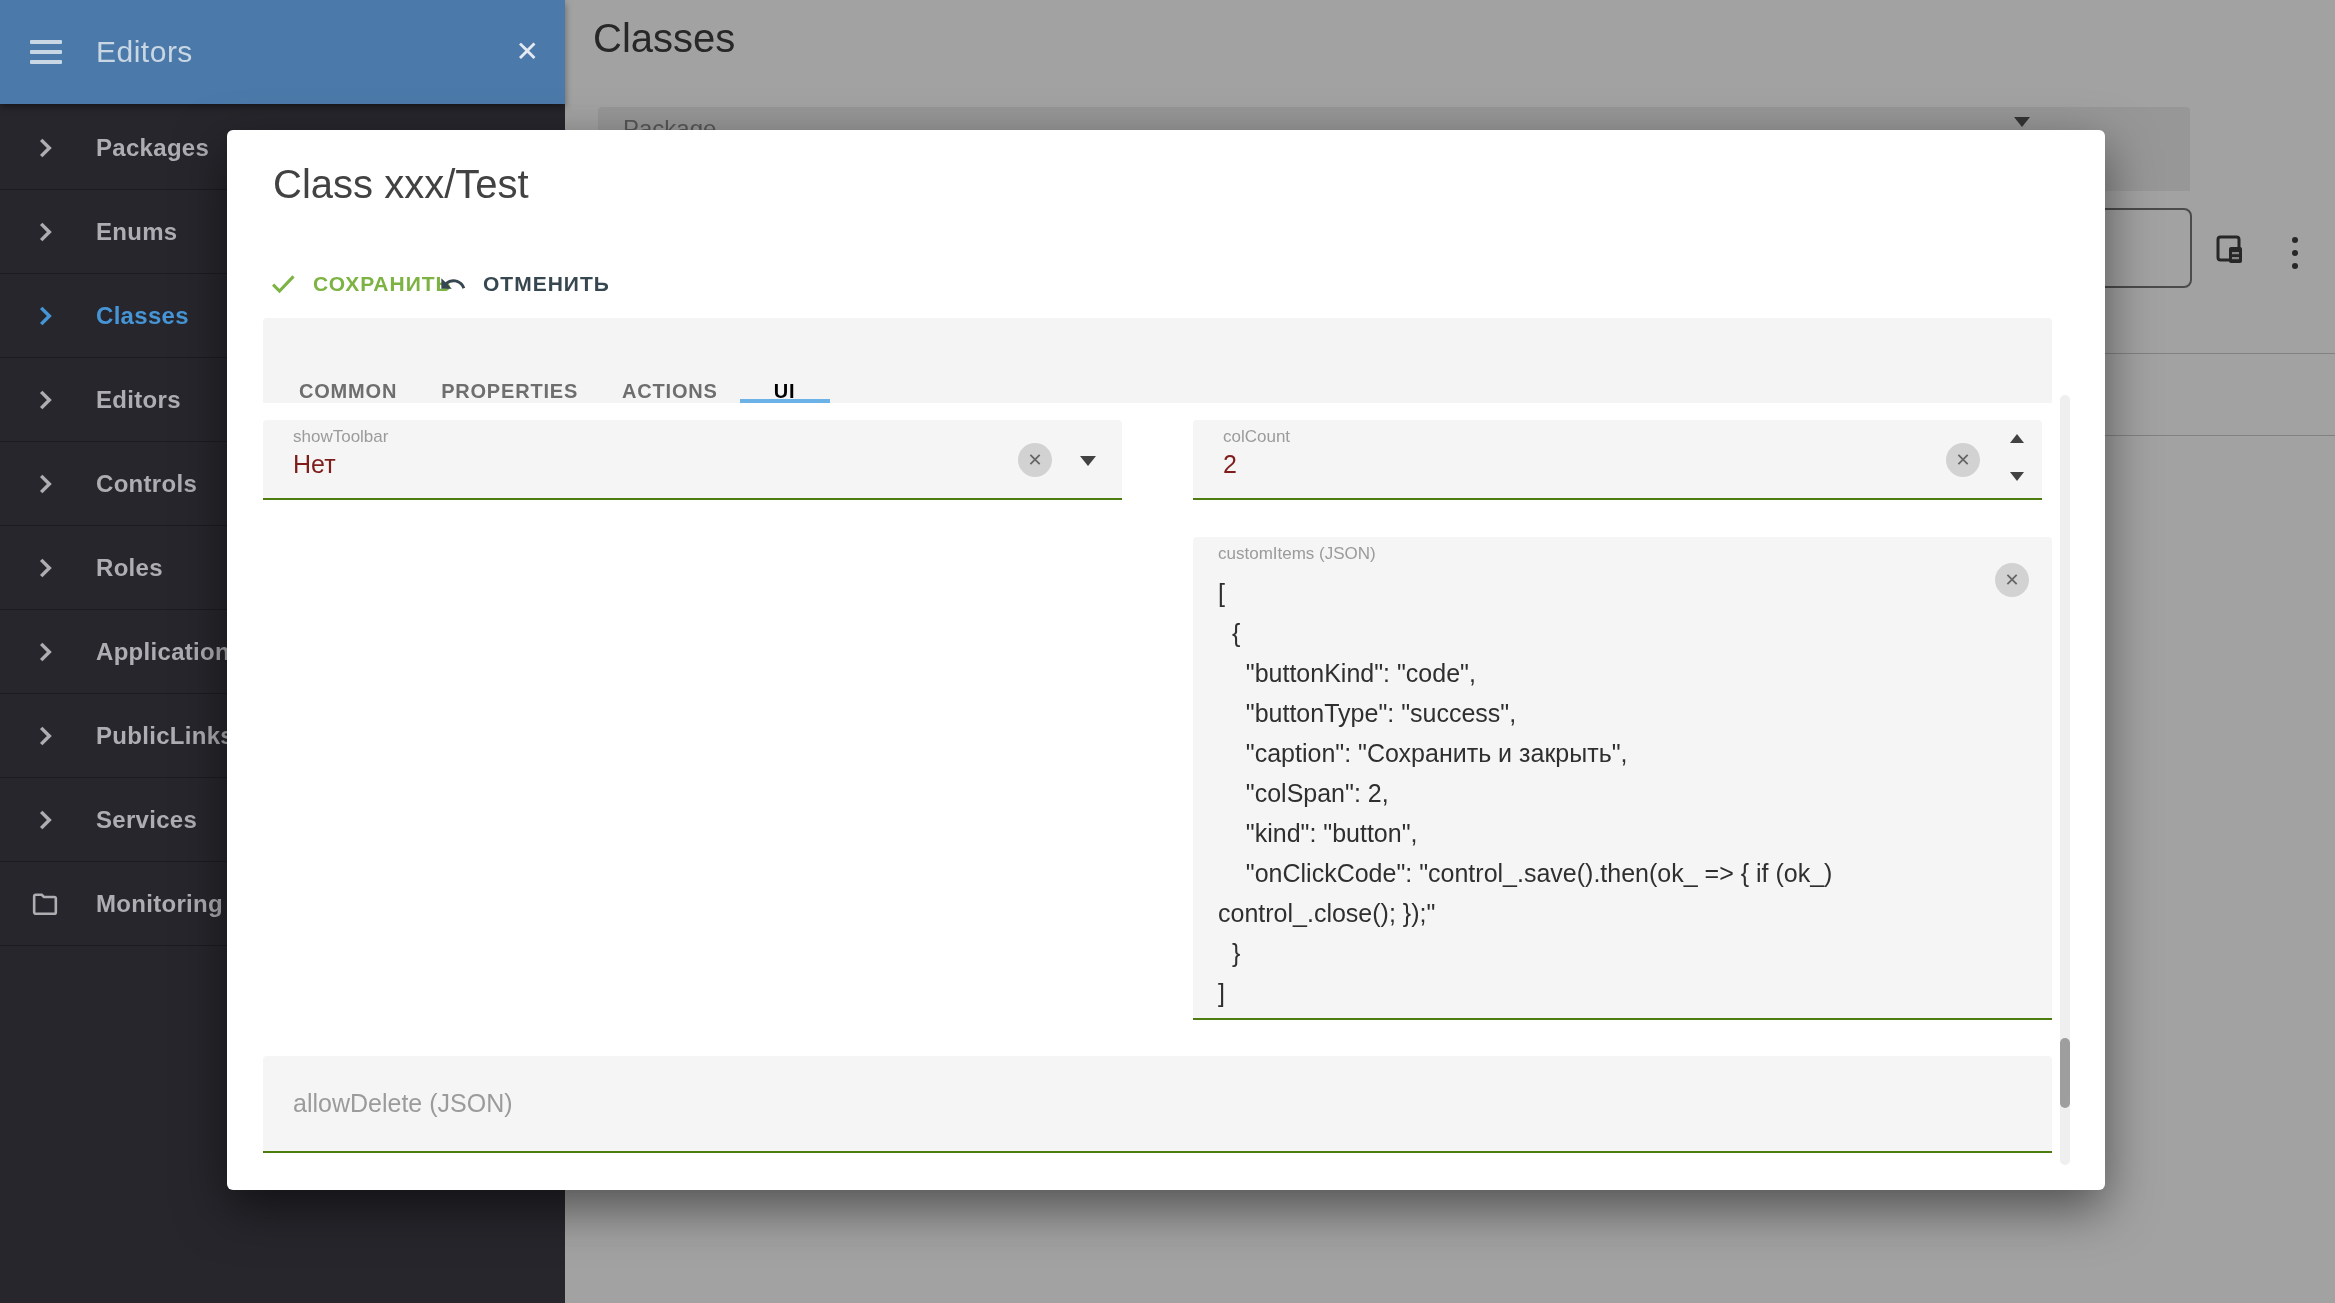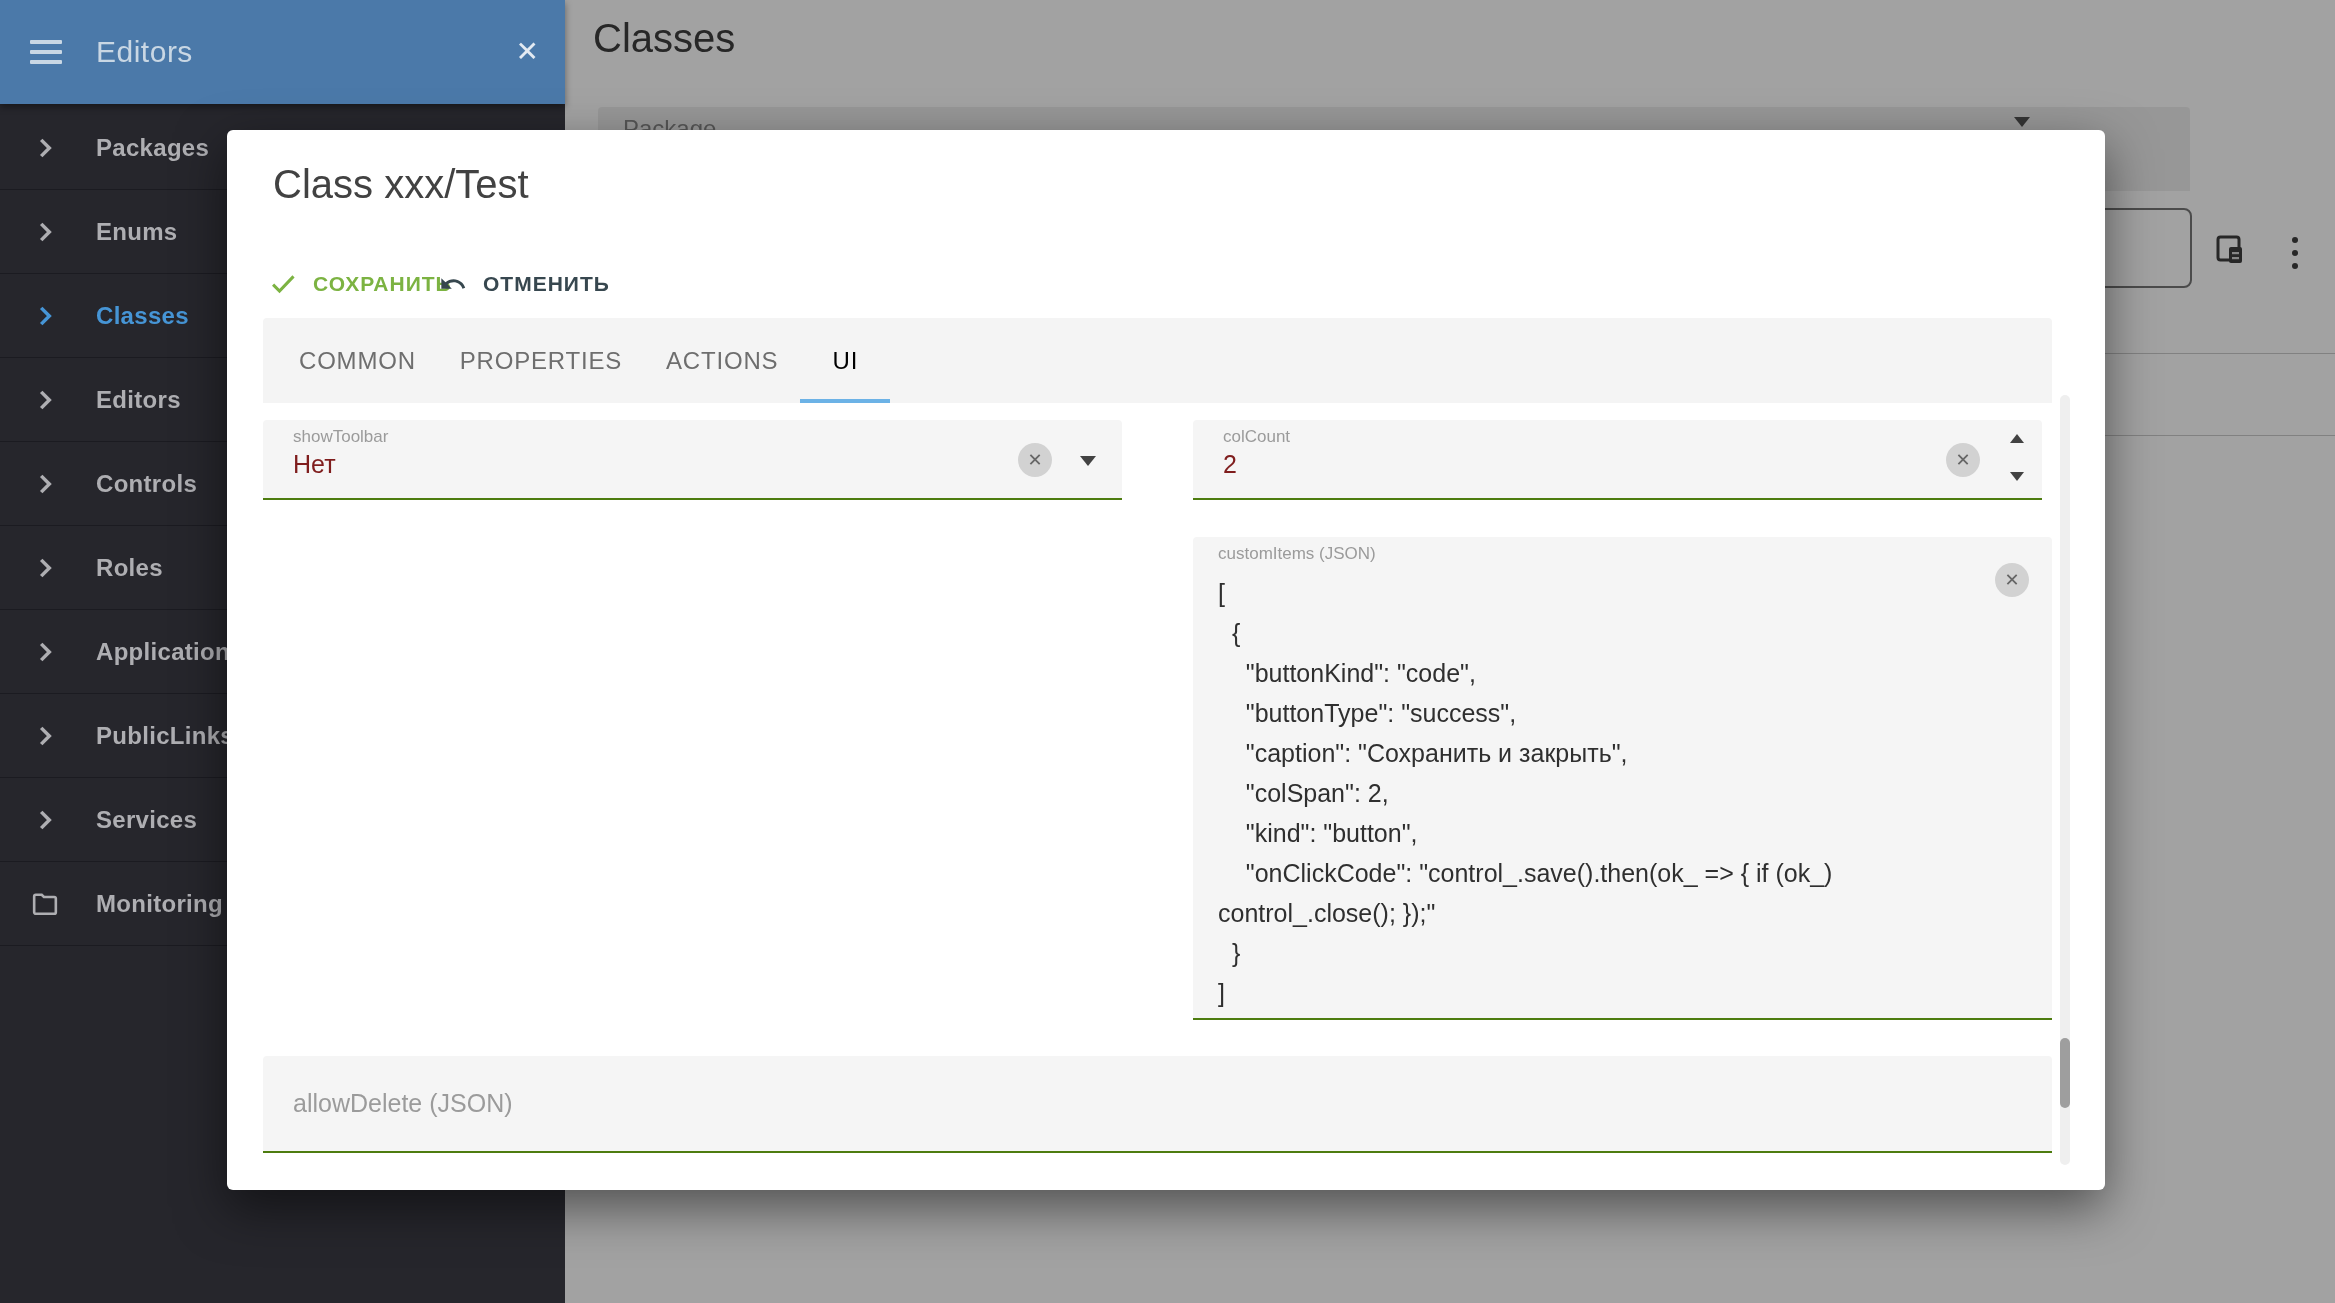--- a/index.html
+++ b/index.html
@@ -39,21 +39,21 @@
   .modal-title{position:absolute;left:46px;top:32px;font-size:40px;color:#424242;}
   .btn{position:absolute;top:126px;height:56px;display:flex;align-items:center;cursor:pointer;background:none;border:none;padding:0;}
   .btn .ico{width:28px;height:28px;margin-right:16px;}
   .btn-label{font-size:21px;font-weight:700;letter-spacing:1px;}
   .btn-save{left:42px;}
   .btn-save .btn-label{color:#7cb342;}
   .btn-cancel{left:212px;}
   .btn-cancel .btn-label{color:#37474f;}
   .tabbar{position:absolute;left:36px;top:188px;width:1789px;height:85px;background:#f4f4f4;border-radius:4px 4px 0 0;
     display:flex;align-items:stretch;padding-left:14px;}
-  .tab{position:relative;display:flex;align-items:center;padding:0 22px;font-size:24px;font-weight:400;
+  .tab{position:relative;display:flex;align-items:flex-end;padding:0 22px;font-size:20px;font-weight:700;
     letter-spacing:0.8px;color:#6e6e6e;cursor:pointer;}
   .tab.active{color:#000000;justify-content:center;min-width:90px;}
   .tab.active .tab-underline{position:absolute;left:0;right:0;bottom:0;height:4px;background:#6cb2e6;}
   .field{position:absolute;background:#f5f5f5;border-bottom:2px solid #4d7c0f;border-radius:4px 4px 0 0;}
   .f-label{position:absolute;left:30px;top:7px;font-size:17px;color:#9b9b9b;}
   .f-value{position:absolute;left:30px;top:30px;font-size:25px;color:#7f1d1d;}
   .f-placeholder{position:absolute;left:30px;font-size:25px;color:#9b9b9b;}
   .clear-btn{position:absolute;width:34px;height:34px;border-radius:50%;background:#d2d2d2;color:#666;
     font-size:18px;line-height:34px;text-align:center;cursor:pointer;}
   .caret-down{position:absolute;width:0;height:0;border-left:8px solid transparent;border-right:8px solid transparent;

